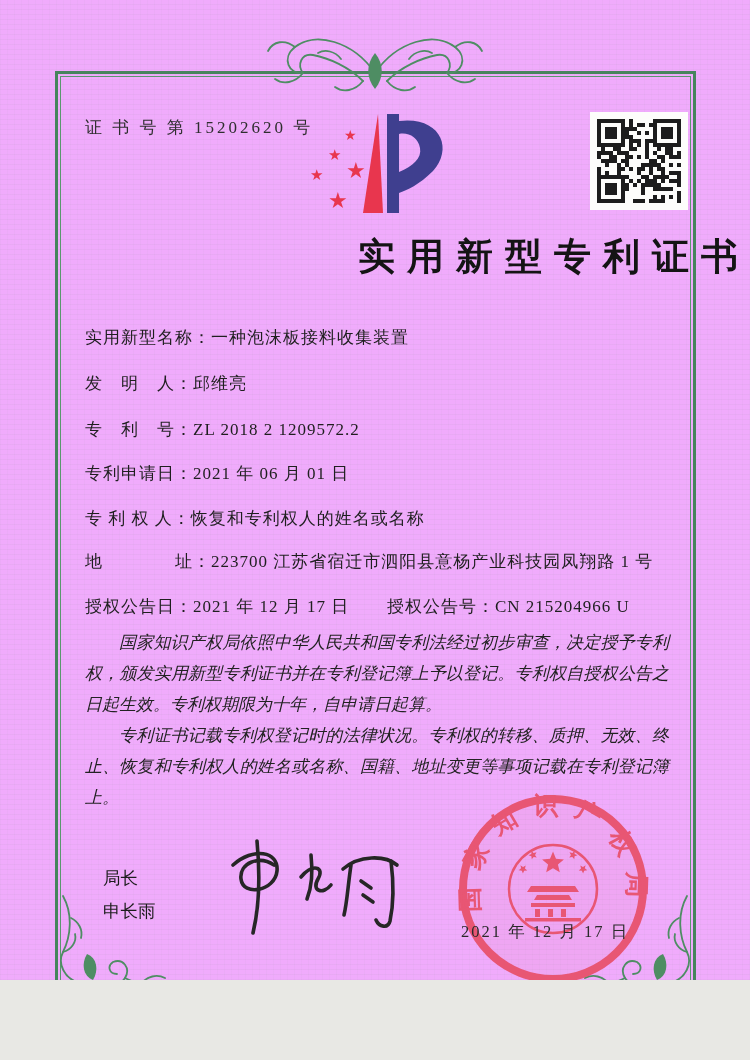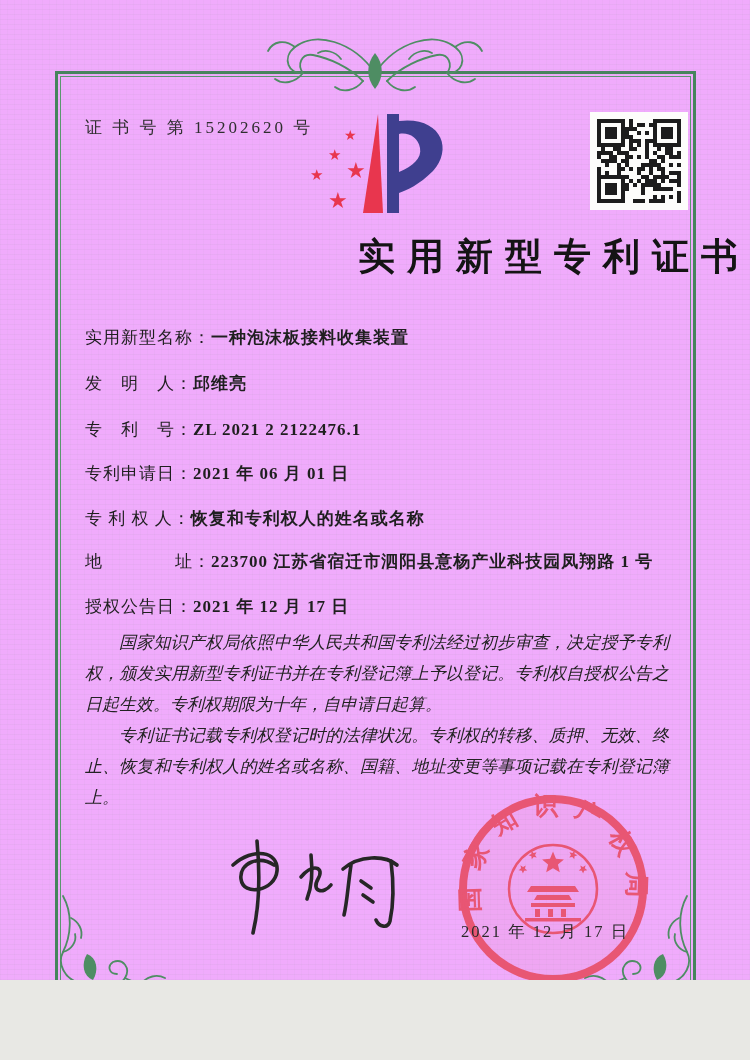--- a/index.html
+++ b/index.html
@@ -28,21 +28,21 @@
   }
   .logo { position:absolute; left:300px; top:110px; }
   .qr { position:absolute; left:590px; top:112px; background:#fdfdfb; padding:3px; }
   .title {
     position:absolute; top:232px; left:0; width:100%; text-align:right;
     font-size:37px; font-weight:bold; letter-spacing:12px; text-indent:12px;
     color:#141414;
   }
   .field { position:absolute; left:85px; width:600px; font-size:17px; letter-spacing:1px; color:#1f1f1f; }
   .flabel { color:#1f1f1f; }
-  .fvalue { color:#1f1f1f;font-weight:bold; }
+  .fvalue { color:#1f1f1f; }
   .second-pair { position:absolute; left:302px; top:0; }
   .paras {
     position:absolute; left:85px; top:627px; width:584px;
     font-size:17px; line-height:31px; text-align:justify;
     font-style:italic; color:#222;
   }
   .paras p { margin:0; text-indent:2em; }
   .officer { position:absolute; left:103px; top:862px; font-size:17.5px; line-height:33px; color:#1c1c1c; }
   .signature { position:absolute; left:195px; top:833px; }
   .seal { position:absolute; left:455px; top:791px; opacity:0.93; z-index:3; }
@@ -369,40 +369,47 @@
 
   <div class="title">实用新型专利证书</div>
 
   <div class="field" style="top:326px">
     <span class="flabel">实用新型名称：</span><span class="fvalue">一种泡沫板接料收集装置</span>
   </div>
   <div class="field" style="top:372px">
     <span class="flabel">发　明　人：</span><span class="fvalue">邱维亮</span>
   </div>
   <div class="field" style="top:418px">
-    <span class="flabel">专　利　号：</span><span class="fvalue">ZL 2021 2 2122476.1</span>
+    <span class="flabel">专　利　号：</span><span class="fvalue">ZL 2018 2 1209572.2</span>
   </div>
   <div class="field" style="top:462px">
     <span class="flabel">专利申请日：</span><span class="fvalue">2021 年 06 月 01 日</span>
   </div>
   <div class="field" style="top:507px">
     <span class="flabel">专 利 权 人：</span><span class="fvalue">恢复和专利权人的姓名或名称</span>
   </div>
   <div class="field" style="top:550px">
     <span class="flabel">地　　　　址：</span><span class="fvalue">223700 江苏省宿迁市泗阳县意杨产业科技园凤翔路 1 号</span>
   </div>
   <div class="field" style="top:595px">
     <span class="flabel">授权公告日：</span><span class="fvalue">2021 年 12 月 17 日</span>
+    <span class="second-pair">
+      <span class="flabel">授权公告号：</span><span class="fvalue">CN 215204966 U</span>
+    </span>
   </div>
 
   <div class="paras">
     <p>国家知识产权局依照中华人民共和国专利法经过初步审查，决定授予专利权，颁发实用新型专利证书并在专利登记簿上予以登记。专利权自授权公告之日起生效。专利权期限为十年，自申请日起算。</p>
     <p>专利证书记载专利权登记时的法律状况。专利权的转移、质押、无效、终止、恢复和专利权人的姓名或名称、国籍、地址变更等事项记载在专利登记簿上。</p>
   </div>
 
+  <div class="officer">
+    <div>局长</div>
+    <div>申长雨</div>
+  </div>
 
   <svg class="signature" width="210" height="105" viewBox="0 0 210 105">
     <g stroke="#262626" stroke-width="3.6" fill="none" stroke-linecap="round" stroke-linejoin="round">
       <path d="M38,32 C58,14 84,18 82,38 C80,58 48,64 46,46 C44,30 64,22 79,32"></path>
       <path d="M62,8 C65,40 64,75 58,100"></path>
       <path d="M116,22 C118,40 116,56 112,66"></path>
       <path d="M106,44 C118,30 130,34 123,46 C116,58 128,62 136,52"></path>
       <path d="M148,36 C164,22 190,22 202,32"></path>
       <path d="M156,32 C153,52 152,70 149,82"></path>
       <path d="M196,28 C199,52 198,74 195,88 C193,96 184,94 181,87"></path>

